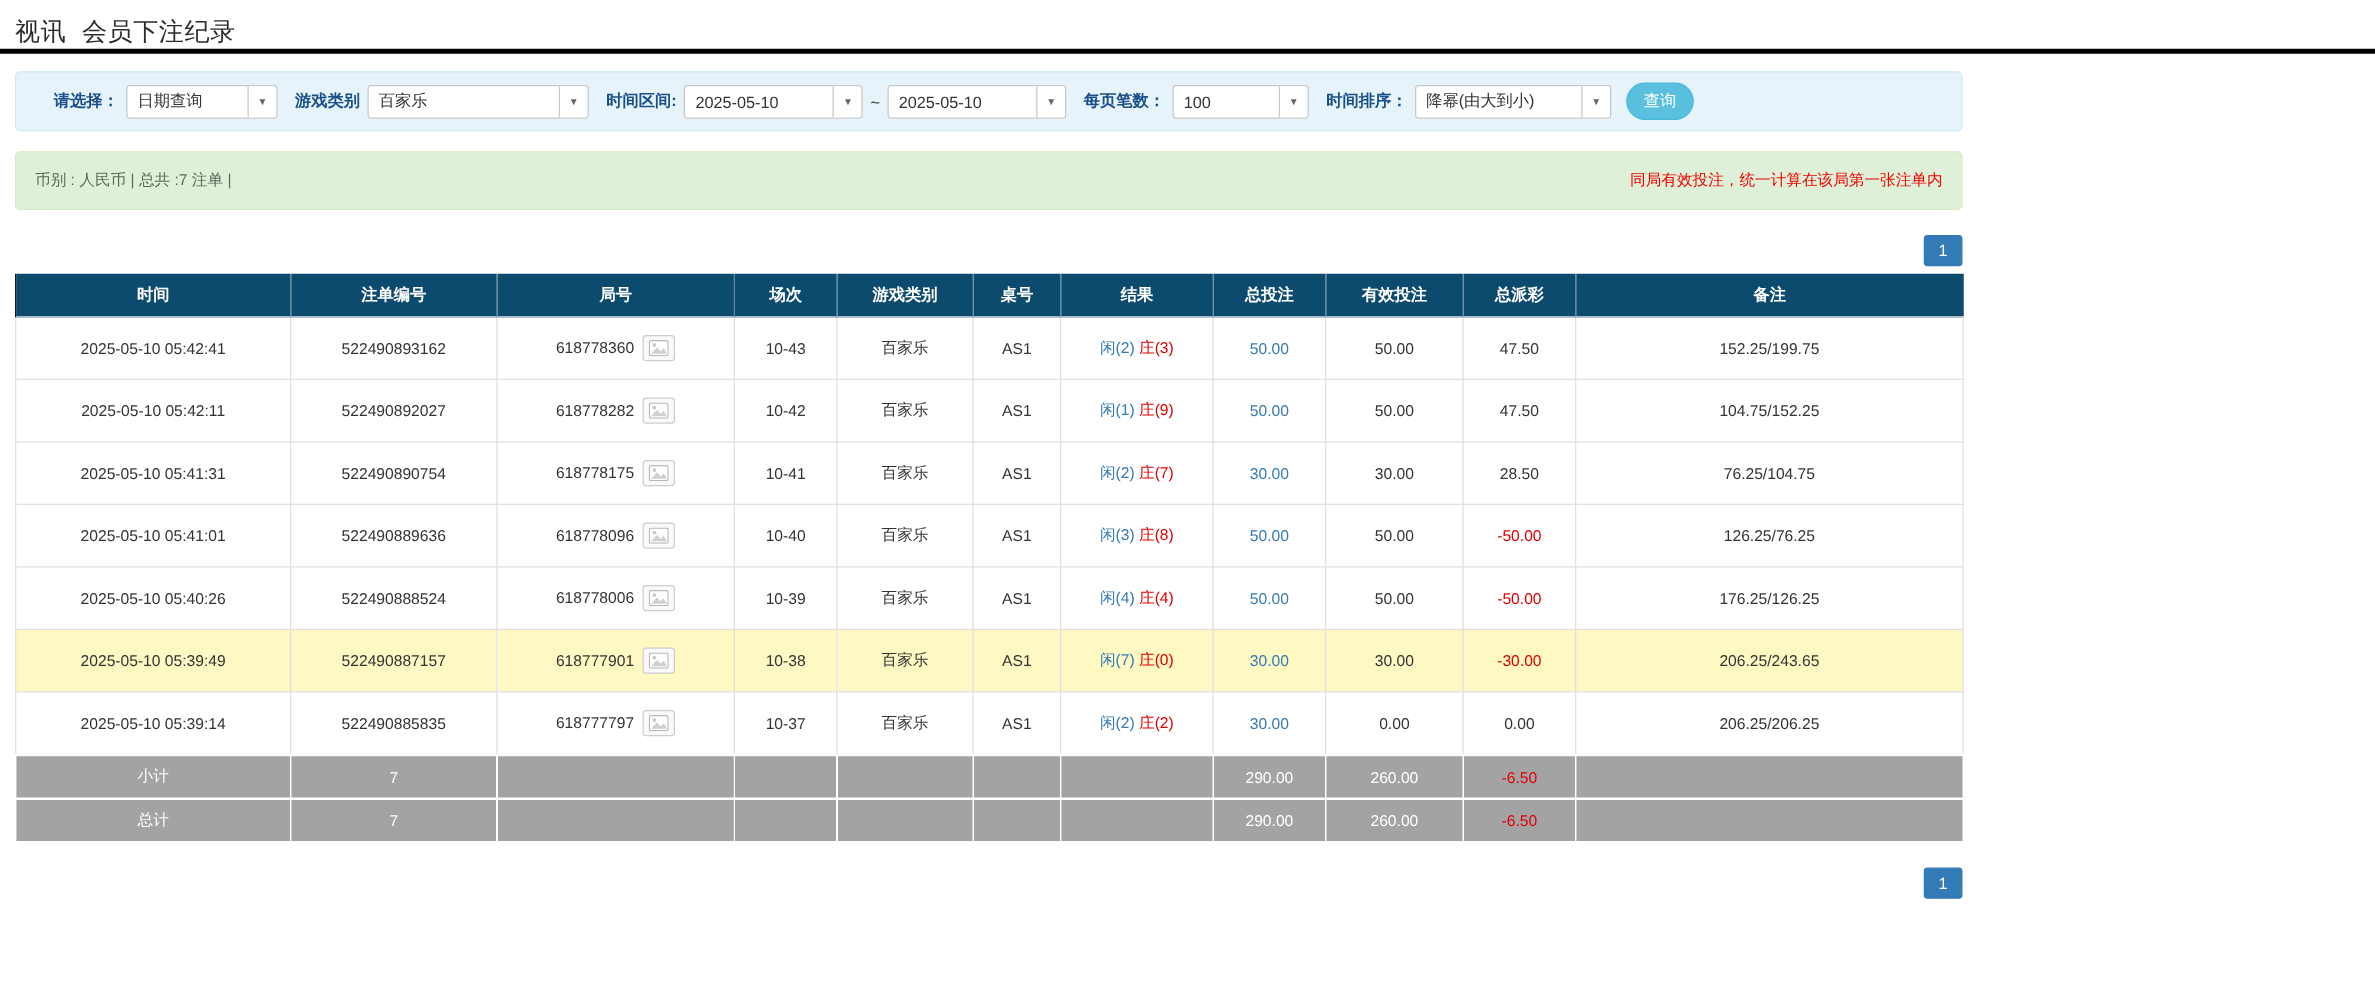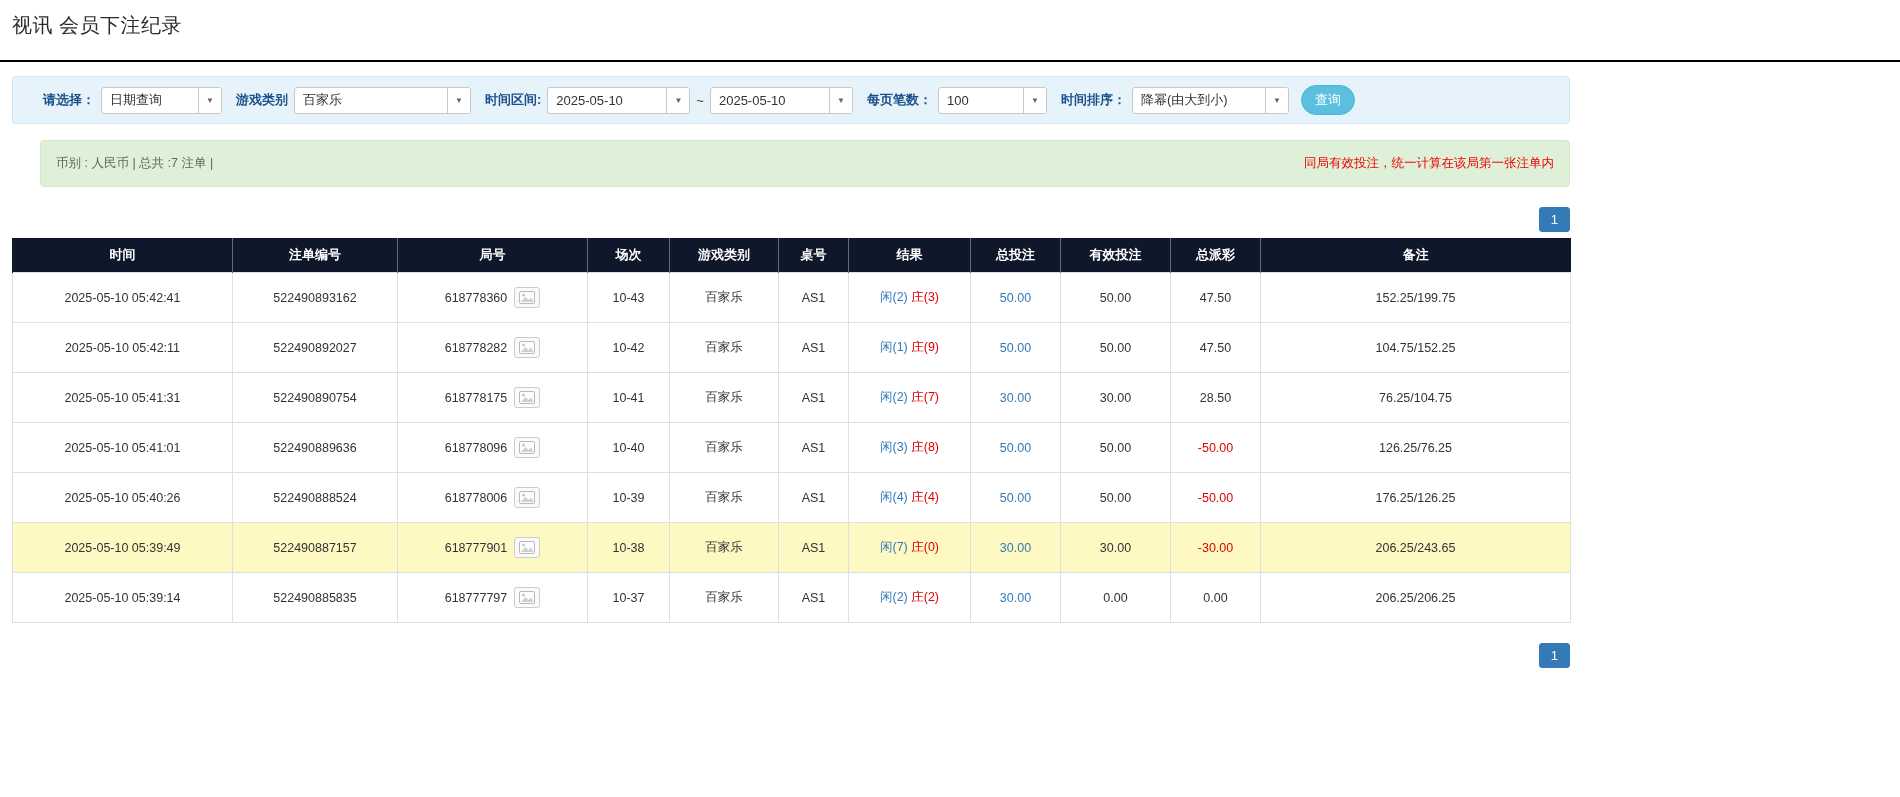--- a/index.html
+++ b/index.html
@@ -1,21 +1,21 @@
 <!DOCTYPE html>
 <html><head>
 <meta charset="utf-8">
 <style>
   * { box-sizing: border-box; margin: 0; padding: 0; }
   html,body { background:#fff; }
   body {
     font-family: "Liberation Sans", "DejaVu Sans", sans-serif;
     color:#333; font-size:13px; width:1900px; height:797px; overflow:hidden;
   }
-  .page-header { padding:12px 0 21px 12px; border-bottom:2px solid #000000; }
+  .page-header { padding:12px 0 0 12px; border-bottom:4px solid #000000;font-family:Liberation Mono, monospace; }
   .page-header h1 { font-size:20px; font-weight:500; color:#2b2b2b; letter-spacing:0.5px; }
   .content { width:1558px; margin-left:12px; }
 
   
   .filter-bar {
     margin-top:14px; background:#e7f3fb; border:1px solid #cfe7f5; border-radius:4px;
     padding:8px 14px; display:flex; align-items:center; white-space:nowrap;
   }
   .flabel { color:#1a5089; font-weight:bold; margin:0 6px 0 14px; }
   .flabel.first { margin-left:16px; }
@@ -35,37 +35,36 @@
     margin-left:12px; background:#5bc0de; border:1px solid #46b8da; color:#fff;
     padding:5px 13px; border-radius:15px; font-size:13px; cursor:pointer;
     font-family:inherit;
   }
 
   
   .summary-bar {
     margin-top:16px; background:#dff0d8; border:1px solid #d6e9c6; border-radius:4px;
     padding:14px 15px; display:flex; justify-content:space-between; align-items:center;
     font-size:12.5px;
-    margin-left:28px;
   }
   .summary-left  { color:#5a6b5a; }
   .summary-right { color:#f00000; }
 
   
   .pagination { text-align:right; margin:20px 0 6px; }
   .pagination.bottom { margin:20px 0 0; }
   .page-btn {
     display:inline-block; background:#337ab7; border:1px solid #337ab7; color:#fff;
     padding:4px 11px; border-radius:3px; font-size:13px; cursor:pointer;
   }
 
   
   table.bet-table { border-collapse:collapse; width:100%; table-layout:fixed; margin-top:2px; }
   thead th {
-    background:#0f172a; color:#fff; font-weight:bold; font-size:13px;
+    background:#0c4a6e; color:#fff; font-weight:bold; font-size:13px;
     padding:8px 4px; border-left:1px solid rgba(255,255,255,.35); text-align:center;
   }
   thead th:first-child { border-left:1px solid #171717; }
   tbody td {
     border:1px solid #e0e0e0; text-align:center; padding:14px 4px;
     font-size:12.5px; background:#fff; color:#333; overflow:hidden;
   }
   tr.hl td { background:#fef9c3; }
   td.link { color:#337ab7; cursor:pointer; }
   .neg { color:#e00000 !important; }
@@ -296,20 +295,46 @@
             </span></td>
           <td>10-37</td>
           <td>百家乐</td>
           <td>AS1</td>
           <td><span class="player">闲(2)</span> <span class="banker">庄(2)</span></td>
           <td class="link">30.00</td>
           <td>0.00</td>
           <td>0.00</td>
           <td>206.25/206.25</td>
         </tr>
+        <tr class="foot">
+          <td>小计</td>
+          <td>7</td>
+          <td></td>
+          <td></td>
+          <td></td>
+          <td></td>
+          <td></td>
+          <td>290.00</td>
+          <td>260.00</td>
+          <td class="neg">-6.50</td>
+          <td></td>
+        </tr>
+        <tr class="foot">
+          <td>总计</td>
+          <td>7</td>
+          <td></td>
+          <td></td>
+          <td></td>
+          <td></td>
+          <td></td>
+          <td>290.00</td>
+          <td>260.00</td>
+          <td class="neg">-6.50</td>
+          <td></td>
+        </tr>
       </tbody>
   </table>
 
   <div class="pagination bottom">
     <span class="page-btn">1</span>
   </div>
 
 </div>
 
 </body></html>

